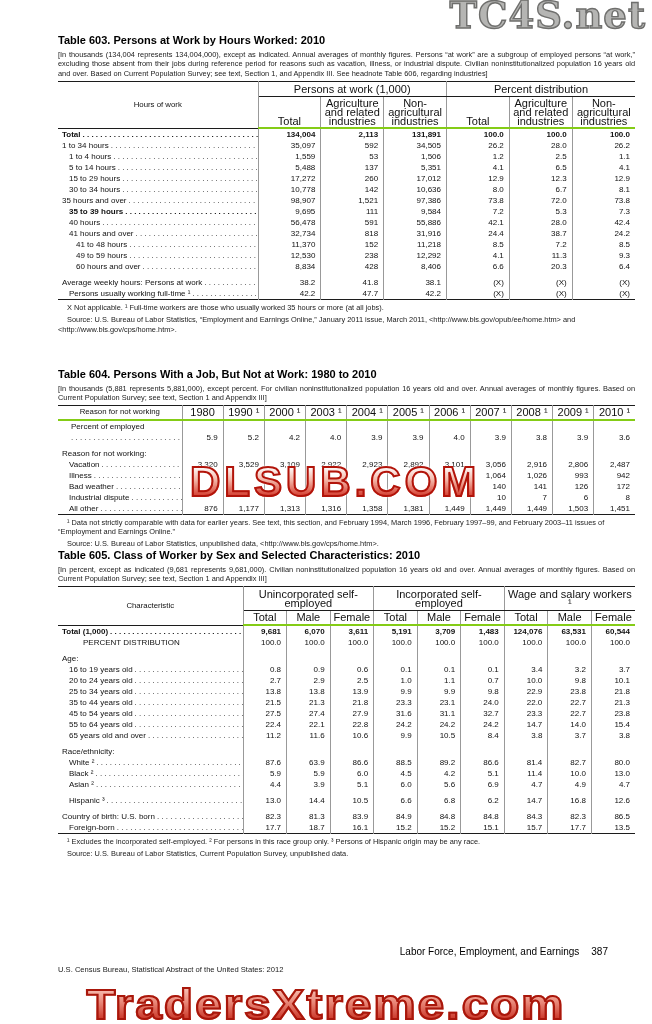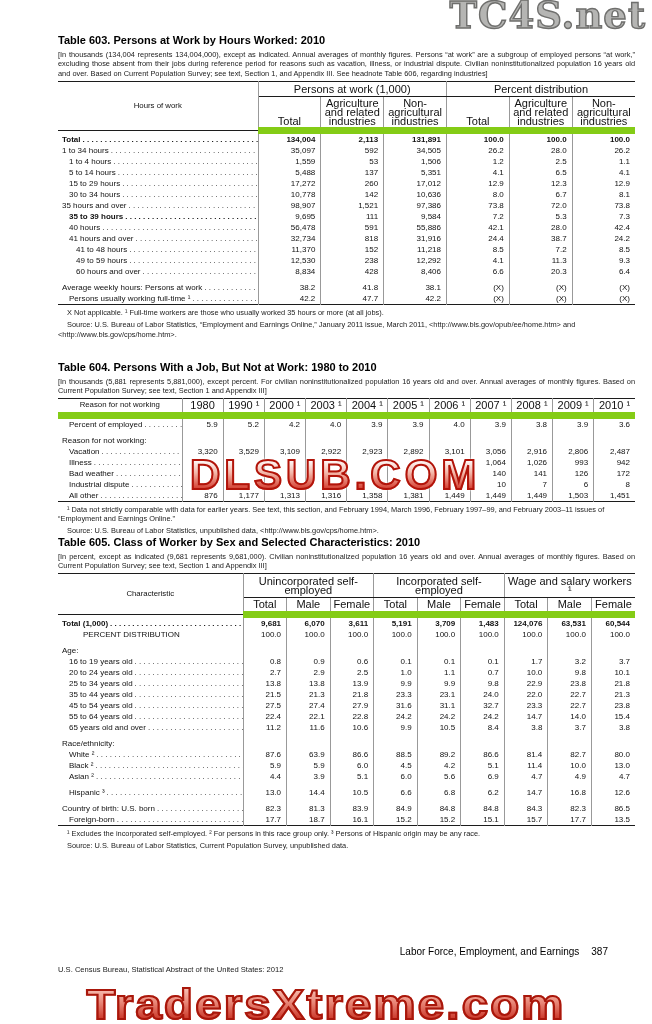--- a/index.html
+++ b/index.html
@@ -4,39 +4,39 @@
 <style>
   html,body{margin:0;padding:0}
   body{width:652px;height:1024px;background:#e8e8e6;font-family:"Liberation Sans",sans-serif;color:#111;position:relative;overflow:hidden}
   .page{position:absolute;inset:0;background:#fff;padding:34px 17px 0 58px;box-sizing:border-box}
 
   .tbl-title{font-size:11px;font-weight:bold;margin:0 0 4px 0;color:#000}
   .headnote{font-size:7.4px;line-height:9.3px;text-align:justify;margin:0 0 3px 0;color:#1a1a1a}
 
   .stat{width:100%;border-collapse:collapse;table-layout:fixed;border-top:1px solid #1c1c1c;border-bottom:1px solid #1c1c1c;margin-top:2px}
   .stat thead{border-bottom:1px solid #1c1c1c}
-  .stat thead tr:last-child th{border-bottom:7px solid #84cc16}
+  .stat thead tr:last-child th{border-bottom:2px solid #84cc16}
   .stat th{font-weight:normal;font-size:11px;line-height:8.6px;text-align:center;vertical-align:bottom;padding:2px 1px;color:#111}
   .stat th.grouph{border-bottom:1px solid #1c1c1c;vertical-align:middle;padding:3px 1px}
   .stat th.stubh{vertical-align:middle;font-size:7.8px}
   .stat th,.stat td{border-right:1px solid #999}
   .stat tr > *:last-child{border-right:none}
   .stat td{font-size:8px;line-height:11px;vertical-align:bottom;padding:0}
   .stat td.val{text-align:right;padding-right:5px;white-space:nowrap}
   .stat td.stub{padding-left:4px;overflow:hidden}
   .stat tr.bold td{font-weight:bold}
   .stat tr.gap td{padding-top:5px}
   .leader{display:flex;align-items:baseline;overflow:hidden}
   .lbl{white-space:nowrap}
   .dots{flex:1 1 auto;overflow:hidden;white-space:nowrap;margin-left:2px}
   .dots::before{content:". . . . . . . . . . . . . . . . . . . . . . . . . . . . . . . . . . . . . . . . . . . . . . . . . . . . . . . . . . . ."}
 
   .footnote{font-size:7.4px;line-height:9.2px;margin:3px 0 0 0;text-indent:9px;color:#1a1a1a}
   .sect{position:relative}
-  #s604{margin-top:22px}
+  #s604{margin-top:34px}
   #s605{}
 
   .footer-right{position:absolute;right:44px;top:946px;font-size:10px;color:#000}
   .footer-right .pageno{margin-left:12px}
   .footer-left{position:absolute;left:58px;top:965px;font-size:7.6px;color:#1a1a1a}
 
   .wm{position:absolute;pointer-events:none;white-space:nowrap;z-index:5}
   .wm-top{top:-7px;right:6px;font-family:"DejaVu Serif",serif;font-size:37px;font-weight:bold;letter-spacing:1px;
     color:#b5b5b3;-webkit-text-stroke:1.4px #6f6f6d}
   .wm-mid{top:90px;left:132px;font-size:42px;font-weight:800;letter-spacing:4px;
@@ -333,21 +333,21 @@
             <th class="subh">2006 ¹</th>
             <th class="subh">2007 ¹</th>
             <th class="subh">2008 ¹</th>
             <th class="subh">2009 ¹</th>
             <th class="subh">2010 ¹</th>
           </tr>
         </thead>
         <tbody>
           <tr>
             <td class="stub">
-              <div class="leader" style="padding-left: 7px;">
+              <div class="leader" style="padding-left: 7px; flex-direction: column;">
                 <span class="lbl">Percent of employed</span>
                 <span class="dots"></span>
               </div>
             </td>
             <td class="val">5.9</td>
             <td class="val">5.2</td>
             <td class="val">4.2</td>
             <td class="val">4.0</td>
             <td class="val">3.9</td>
             <td class="val">3.9</td>
@@ -568,21 +568,21 @@
                 <span class="lbl">16 to 19 years old</span>
                 <span class="dots"></span>
               </div>
             </td>
             <td class="val">0.8</td>
             <td class="val">0.9</td>
             <td class="val">0.6</td>
             <td class="val">0.1</td>
             <td class="val">0.1</td>
             <td class="val">0.1</td>
-            <td class="val">1.7</td>
+            <td class="val">3.4</td>
             <td class="val">3.2</td>
             <td class="val">3.7</td>
           </tr>
           <tr>
             <td class="stub">
               <div class="leader" style="padding-left: 7px;">
                 <span class="lbl">20 to 24 years old</span>
                 <span class="dots"></span>
               </div>
             </td>

